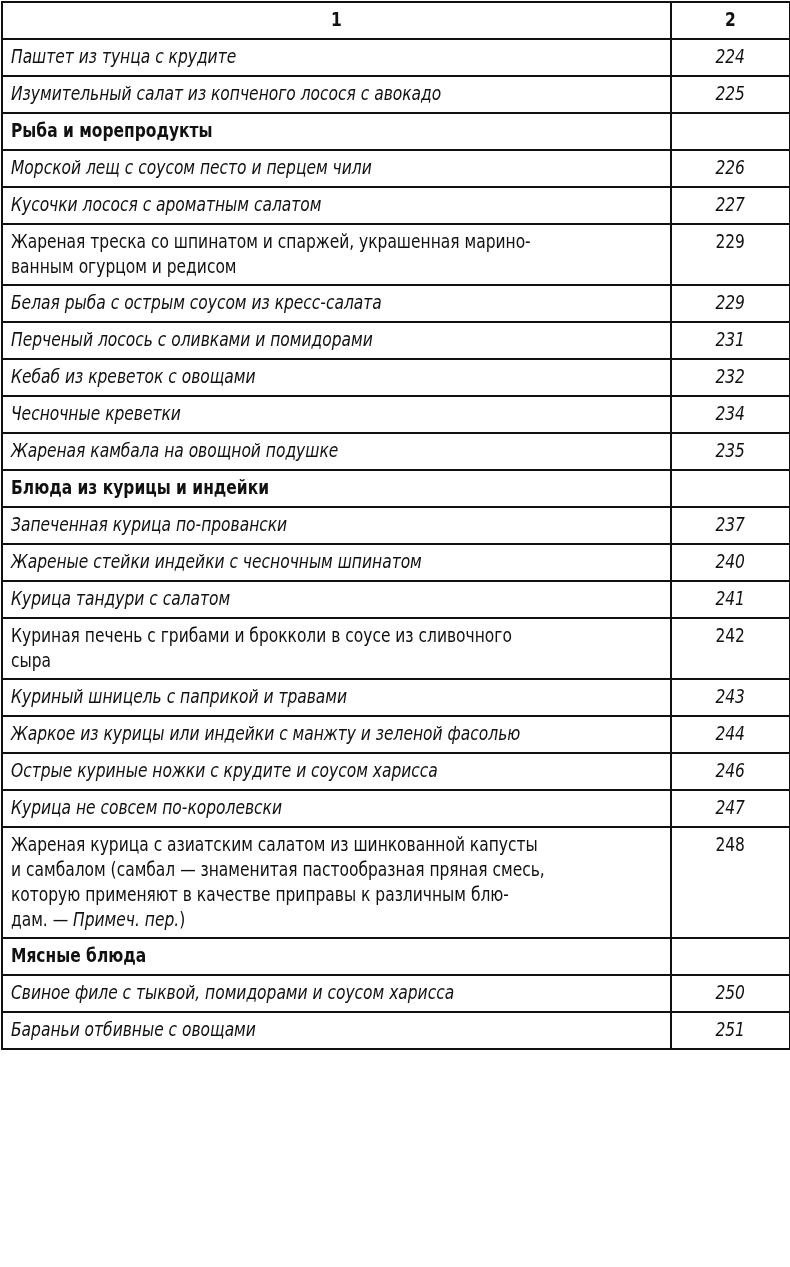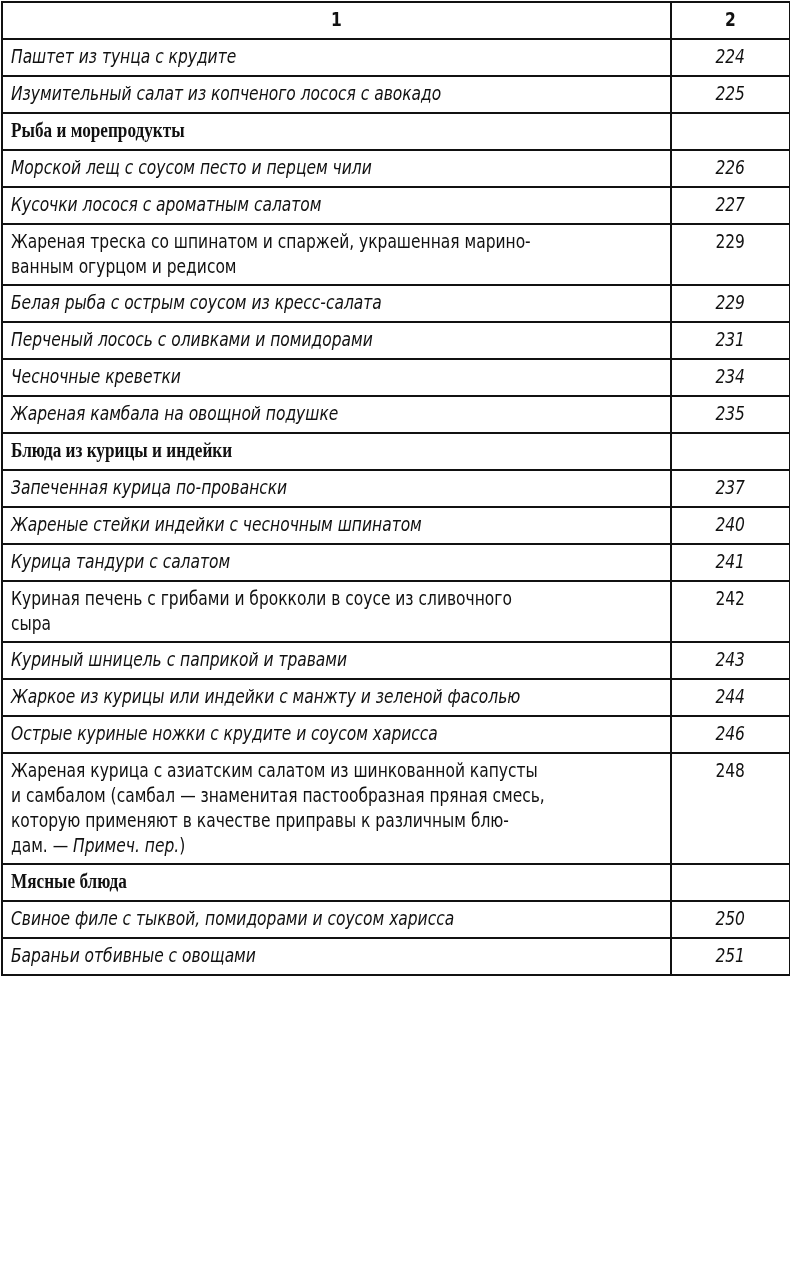--- a/index.html
+++ b/index.html
@@ -18,21 +18,21 @@
   col.c2 { width: 119px; }
   td, th {
     border: 2px solid #111;
     padding: 4px 8px 5px 8px;
     vertical-align: top;
     line-height: 25px;
   }
   th { font-weight: bold; text-align: center; height: 26px; }
   td.num { text-align: center; }
   tr.single td { height: 26px; font-style: italic; }
-  tr.section td { font-weight: bold; height: 26px; font-family: Liberation Serif, serif; }
+  tr.section td { font-weight: bold; height: 26px; }
   .txt { display:inline-block; transform: scaleX(0.86); transform-origin: left center; white-space: nowrap; }
   .n { display:inline-block; transform: scaleX(0.86); }
   em { font-style: italic; }
 </style>
 </head>
 <body>
 
 <table>
   <colgroup>
       <col class="c1">
@@ -74,20 +74,24 @@
     </tr>
     <tr class="single">
       <td><span class="txt">Белая рыба с острым соусом из кресс-салата</span></td>
       <td class="num"><span class="n">229</span></td>
     </tr>
     <tr class="single">
       <td><span class="txt">Перченый лосось с оливками и помидорами</span></td>
       <td class="num"><span class="n">231</span></td>
     </tr>
     <tr class="single">
+      <td><span class="txt">Кебаб из креветок с овощами</span></td>
+      <td class="num"><span class="n">232</span></td>
+    </tr>
+    <tr class="single">
       <td><span class="txt">Чесночные креветки</span></td>
       <td class="num"><span class="n">234</span></td>
     </tr>
     <tr class="single">
       <td><span class="txt">Жареная камбала на овощной подушке</span></td>
       <td class="num"><span class="n">235</span></td>
     </tr>
     <tr class="section">
       <td><span class="txt">Блюда из курицы и индейки</span></td>
       <td class="num"></td>
@@ -116,20 +120,24 @@
       <td class="num"><span class="n">243</span></td>
     </tr>
     <tr class="single">
       <td><span class="txt">Жаркое из курицы или индейки с манжту и зеленой фасолью</span></td>
       <td class="num"><span class="n">244</span></td>
     </tr>
     <tr class="single">
       <td><span class="txt">Острые куриные ножки с крудите и соусом харисса</span></td>
       <td class="num"><span class="n">246</span></td>
     </tr>
+    <tr class="single">
+      <td><span class="txt">Курица не совсем по-королевски</span></td>
+      <td class="num"><span class="n">247</span></td>
+    </tr>
     <tr>
       <td>
         <span class="txt">Жареная курица с азиатским салатом из шинкованной капусты</span><br>
         <span class="txt">и самбалом (самбал — знаменитая пастообразная пряная смесь,</span><br>
         <span class="txt">которую применяют в качестве приправы к различным блю-</span><br>
         <span class="txt"><span>дам. — </span><em>Примеч. пер.</em><span>)</span></span>
       </td>
       <td class="num"><span class="n">248</span></td>
     </tr>
     <tr class="section">

